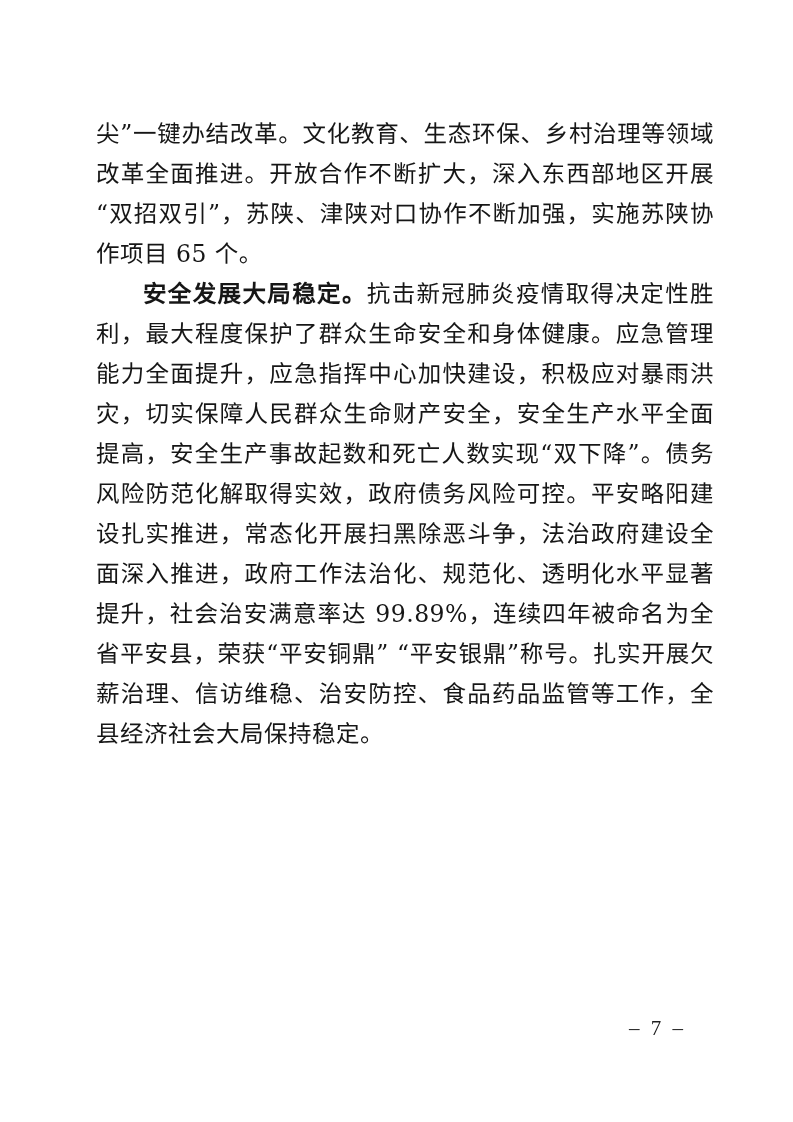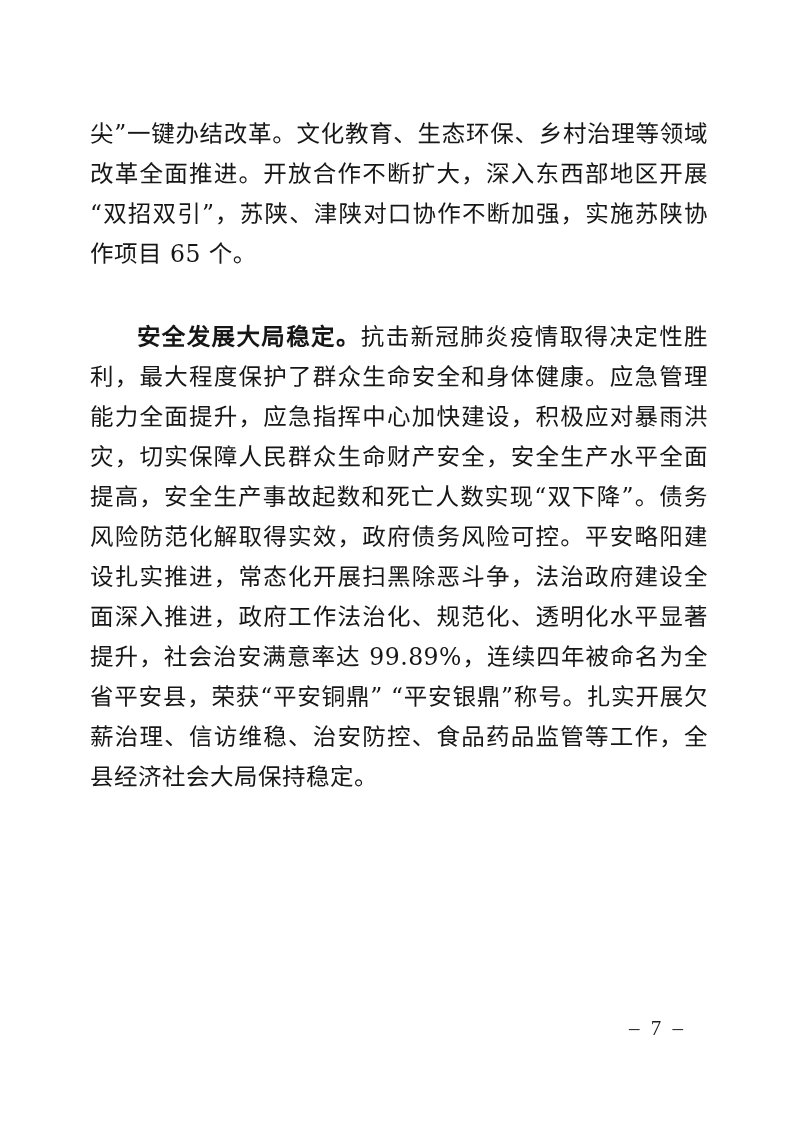--- a/index.html
+++ b/index.html
@@ -15,36 +15,35 @@
     font-family: "DejaVu Serif", "Liberation Serif", serif;
     color: #161616;
   }
   .page {
     position: absolute;
     inset: 0;
     background: #ffffff;
   }
   .content {
     position: absolute;
-    left: 90px;
+    left: 96px;
     top: 114px;
     width: 618px;
     font-size: 23.5px;
     line-height: 40px;
     text-align: justify;
     text-justify: inter-ideograph;
     letter-spacing: 0.5px;
   }
   .para {
     margin: 0;
     padding: 0;
   }
   .indent {
     text-indent: 2em;
-    margin-top: 43px;
   }
   .lead-bold {
     font-weight: bold;
   }
   .page-number {
     position: absolute;
     left: 629px;
     top: 1016px;
     font-size: 21px;
     letter-spacing: 3px;

